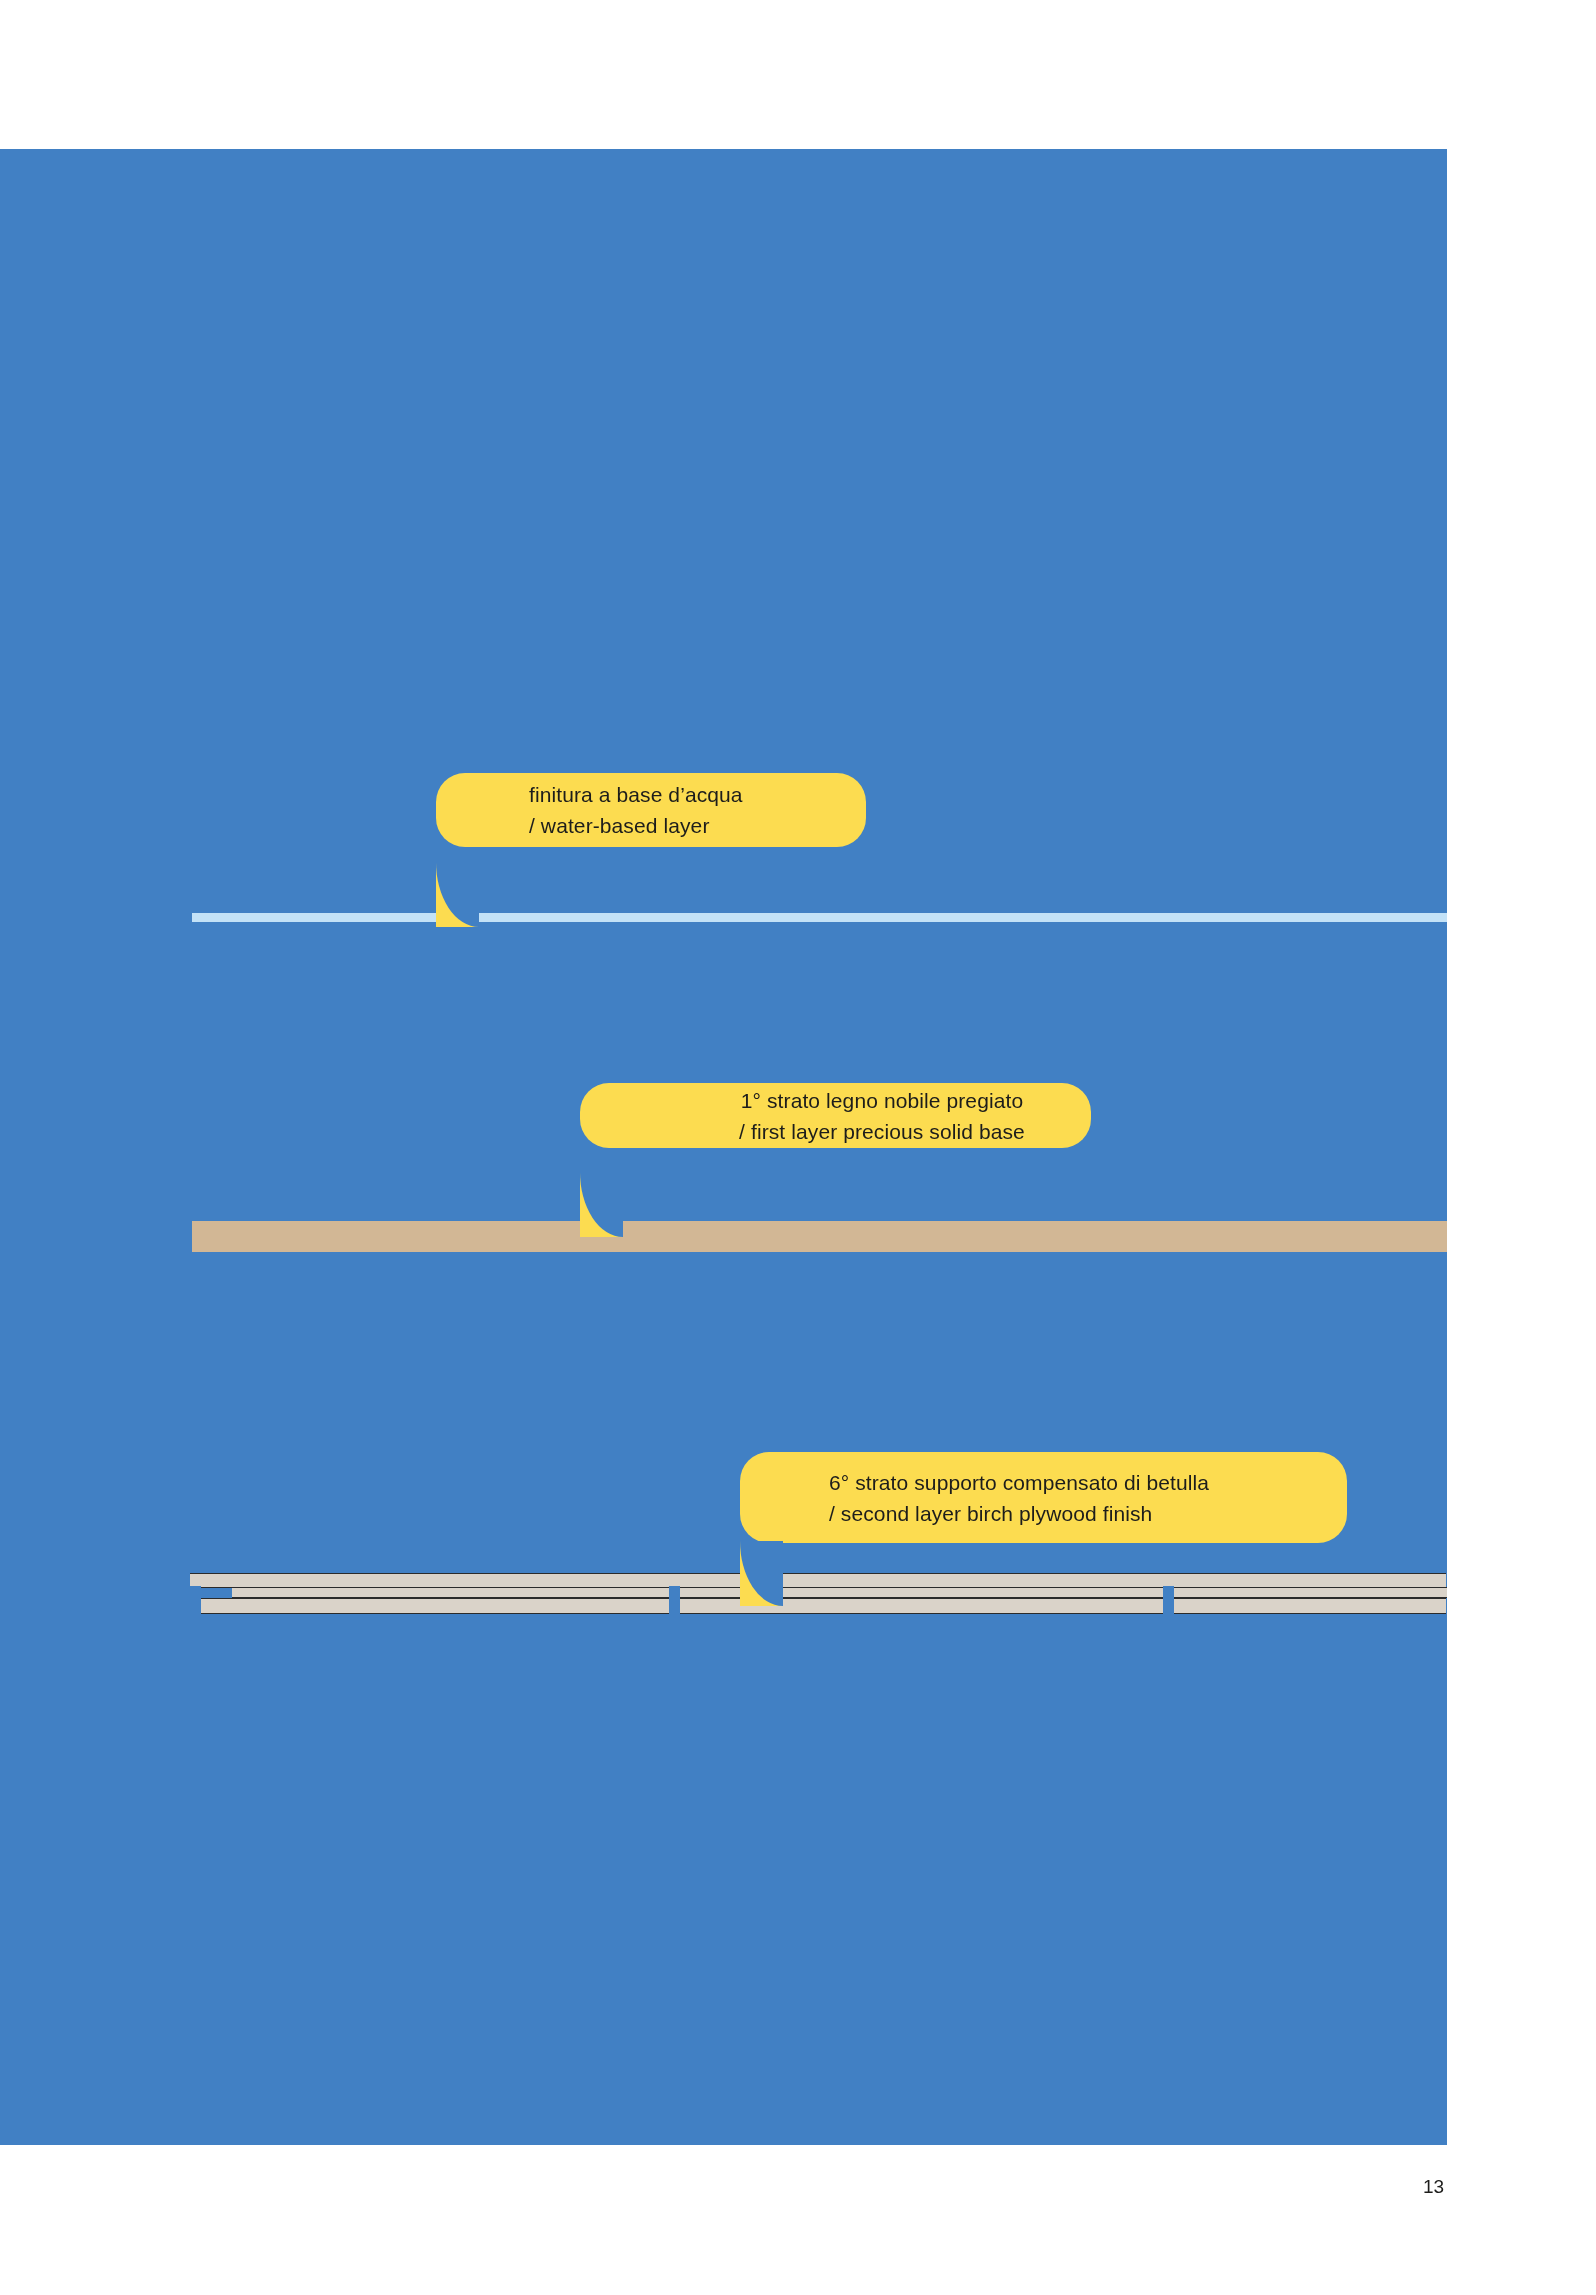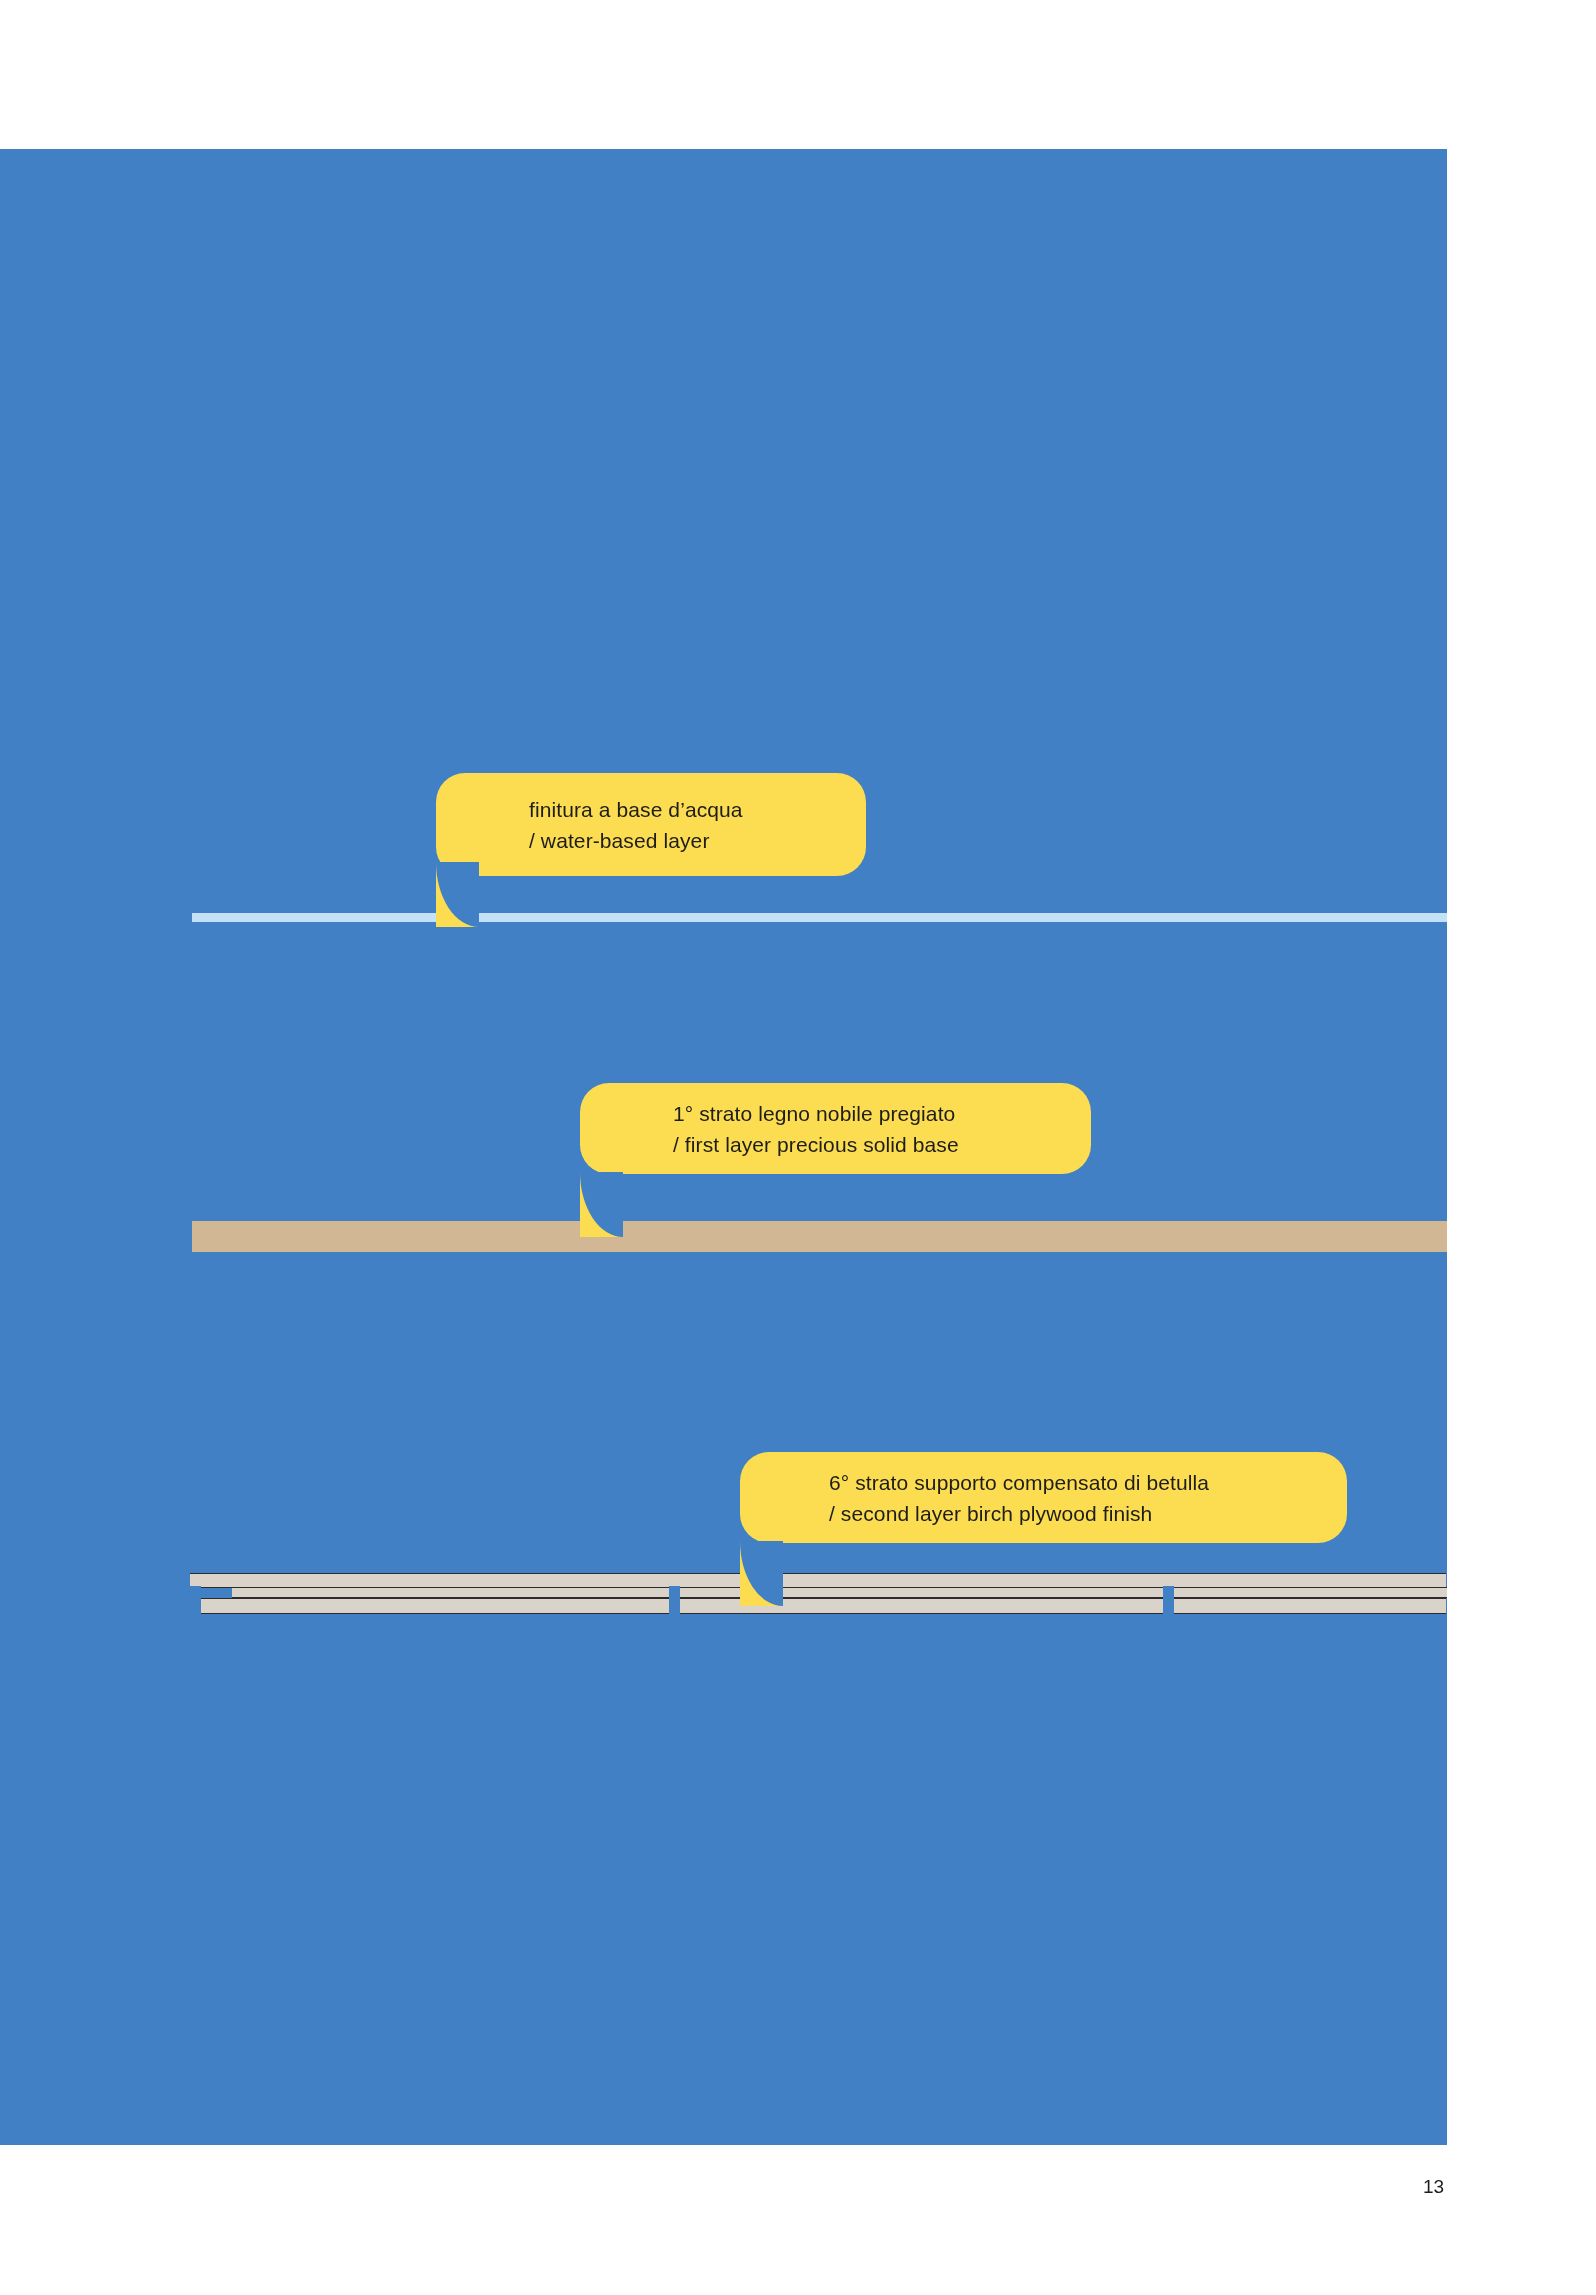--- a/index.html
+++ b/index.html
@@ -102,26 +102,26 @@
     content:"";
     position:absolute;
     left:0;top:0;
     width:100%;height:100%;
     background:#4180c4;
     border-bottom-left-radius:100% 100%;
   }
 
   
   #callout-finish{left:436px;top:773px;}
-  #callout-finish .bubble{width:430px;height:103px;padding:0 0 0 93px;}
+  #callout-finish .bubble{width:430px;height:74px;padding:0 0 0 93px;}
   #callout-finish .tail{left:0px;top:89px;height:65px;}
 
   
   #callout-first-layer{left:580px;top:1083px;}
-  #callout-first-layer .bubble{width:511px;height:91px;padding:0 0 0 93px;}
+  #callout-first-layer .bubble{width:511px;height:65px;padding:0 0 0 93px;align-items:center;}
   #callout-first-layer .tail{left:0px;top:89px;height:65px;}
 
   
   #callout-second-layer{left:740px;top:1452px;}
   #callout-second-layer .bubble{width:607px;height:91px;padding:0 0 0 89px;}
   #callout-second-layer .tail{left:0px;top:89px;height:65px;}
 
   
   .page-number{
     position:absolute;

